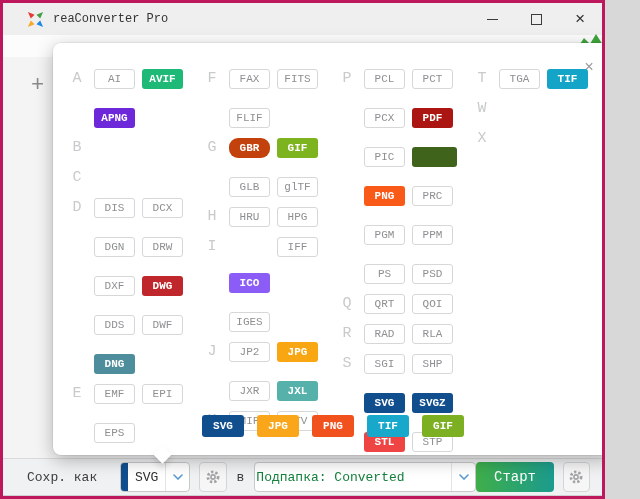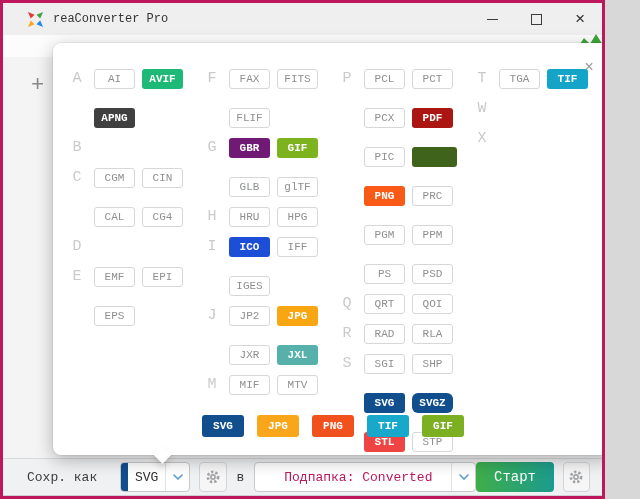--- a/index.html
+++ b/index.html
@@ -33,21 +33,21 @@
   .lbl{font-size:13px;color:#3c3c3c;white-space:nowrap;}
   .save-lbl{margin:0 23px 0 12px;}
   .in-lbl{margin:0 10px;}
   .select{height:30px;background:#fff;border:1px solid #c7c9cb;border-radius:4px;
     display:flex;align-items:center;overflow:hidden;box-sizing:border-box;}
   .fmt-select{width:77px;}
   .fmt-accent{width:7px;align-self:stretch;background:#114e8e;}
   .fmt-value{flex:1;text-align:center;font-size:13px;color:#2f2f2f;}
   .sel-chevron{width:23px;align-self:stretch;display:flex;align-items:center;justify-content:center;border-left:1px solid #e3e4e5;}
   .folder-select{width:245px;}
-  .folder-value{flex:1;padding-left:10px;font-size:13px;color:#be185d;text-align:center;}
+  .folder-value{flex:1;padding-left:1px;font-size:13px;color:#15803d;text-align:left;}
   .gear-btn{width:30px;height:30px;margin-left:9px;background:#f6f6f7;border:1px solid #d4d5d6;
     border-radius:4px;display:flex;align-items:center;justify-content:center;padding:0;cursor:pointer;}
   .spacer{flex:1;}
   .start-btn{width:84px;height:30px;border:none;border-radius:4px;cursor:pointer;
     background:linear-gradient(to right,#3fae49,#1b9b8e);color:#fff;font-size:14px;
     font-family:inherit;}
   
   .dialog{position:absolute;left:50px;top:40px;width:560px;height:412px;background:#fff;
     border-radius:8px;box-shadow:0 5px 18px rgba(0,0,0,.28),0 0 0 1px rgba(0,0,0,.05);z-index:20;}
   .dialog-close{position:absolute;top:17px;right:15px;width:18px;height:18px;line-height:17px;
@@ -111,37 +111,42 @@
 
   <div class="dialog">
     <span class="dialog-close">×</span>
     <div class="grid">
         <div class="col">
           <div class="group">
             <span class="letter">A</span>
             <div class="btns">
               <button class="fmt">AI</button>
               <button class="fmt sel" style="background: rgb(30, 184, 119);">AVIF</button>
-              <button class="fmt sel" style="background: #404040;">APNG</button>
+              <button class="fmt sel" style="background: #6d28d9;">APNG</button>
             </div>
           </div>
           <div class="group">
             <span class="letter">B</span>
           </div>
           <div class="group">
             <span class="letter">C</span>
-            <div class="btns">
-              <button class="fmt">CGM</button>
-              <button class="fmt">CIN</button>
-              <button class="fmt">CAL</button>
-              <button class="fmt">CG4</button>
-            </div>
           </div>
           <div class="group">
             <span class="letter">D</span>
+            <div class="btns">
+              <button class="fmt">DIS</button>
+              <button class="fmt">DCX</button>
+              <button class="fmt">DGN</button>
+              <button class="fmt">DRW</button>
+              <button class="fmt">DXF</button>
+              <button class="fmt sel" style="background: rgb(192, 39, 44);">DWG</button>
+              <button class="fmt">DDS</button>
+              <button class="fmt">DWF</button>
+              <button class="fmt sel" style="background: rgb(78, 141, 155);">DNG</button>
+            </div>
           </div>
           <div class="group">
             <span class="letter">E</span>
             <div class="btns">
               <button class="fmt">EMF</button>
               <button class="fmt">EPI</button>
               <button class="fmt">EPS</button>
             </div>
           </div>
         </div>
@@ -150,37 +155,37 @@
             <span class="letter">F</span>
             <div class="btns">
               <button class="fmt">FAX</button>
               <button class="fmt">FITS</button>
               <button class="fmt">FLIF</button>
             </div>
           </div>
           <div class="group">
             <span class="letter">G</span>
             <div class="btns">
-              <button class="fmt sel" style="background: #701a75;">GBR</button>
+              <button class="fmt sel" style="background: #c2410c; border-radius: 9px;">GBR</button>
               <button class="fmt sel" style="background: rgb(125, 179, 30);">GIF</button>
               <button class="fmt">GLB</button>
               <button class="fmt">glTF</button>
             </div>
           </div>
           <div class="group">
             <span class="letter">H</span>
             <div class="btns">
               <button class="fmt">HRU</button>
               <button class="fmt">HPG</button>
             </div>
           </div>
           <div class="group">
             <span class="letter">I</span>
             <div class="btns">
-              <button class="fmt sel" style="background: #1d4ed8;">ICO</button>
+              <button class="fmt sel" style="background: #8b5cf6; margin-top: 36px;">ICO</button>
               <button class="fmt">IFF</button>
               <button class="fmt">IGES</button>
             </div>
           </div>
           <div class="group">
             <span class="letter">J</span>
             <div class="btns">
               <button class="fmt">JP2</button>
               <button class="fmt sel" style="background: rgb(248, 166, 17);">JPG</button>
               <button class="fmt">JXR</button>
@@ -226,21 +231,21 @@
               <button class="fmt">RAD</button>
               <button class="fmt">RLA</button>
             </div>
           </div>
           <div class="group">
             <span class="letter">S</span>
             <div class="btns">
               <button class="fmt">SGI</button>
               <button class="fmt">SHP</button>
               <button class="fmt sel" style="background: rgb(17, 78, 142);">SVG</button>
-              <button class="fmt sel" style="background: rgb(17, 78, 142); border-radius: 6px;">SVGZ</button>
+              <button class="fmt sel" style="background: rgb(17, 78, 142);">SVGZ</button>
               <button class="fmt sel" style="background: #ef4444;">STL</button>
               <button class="fmt">STP</button>
             </div>
           </div>
         </div>
         <div class="col">
           <div class="group">
             <span class="letter">T</span>
             <div class="btns">
               <button class="fmt">TGA</button>

